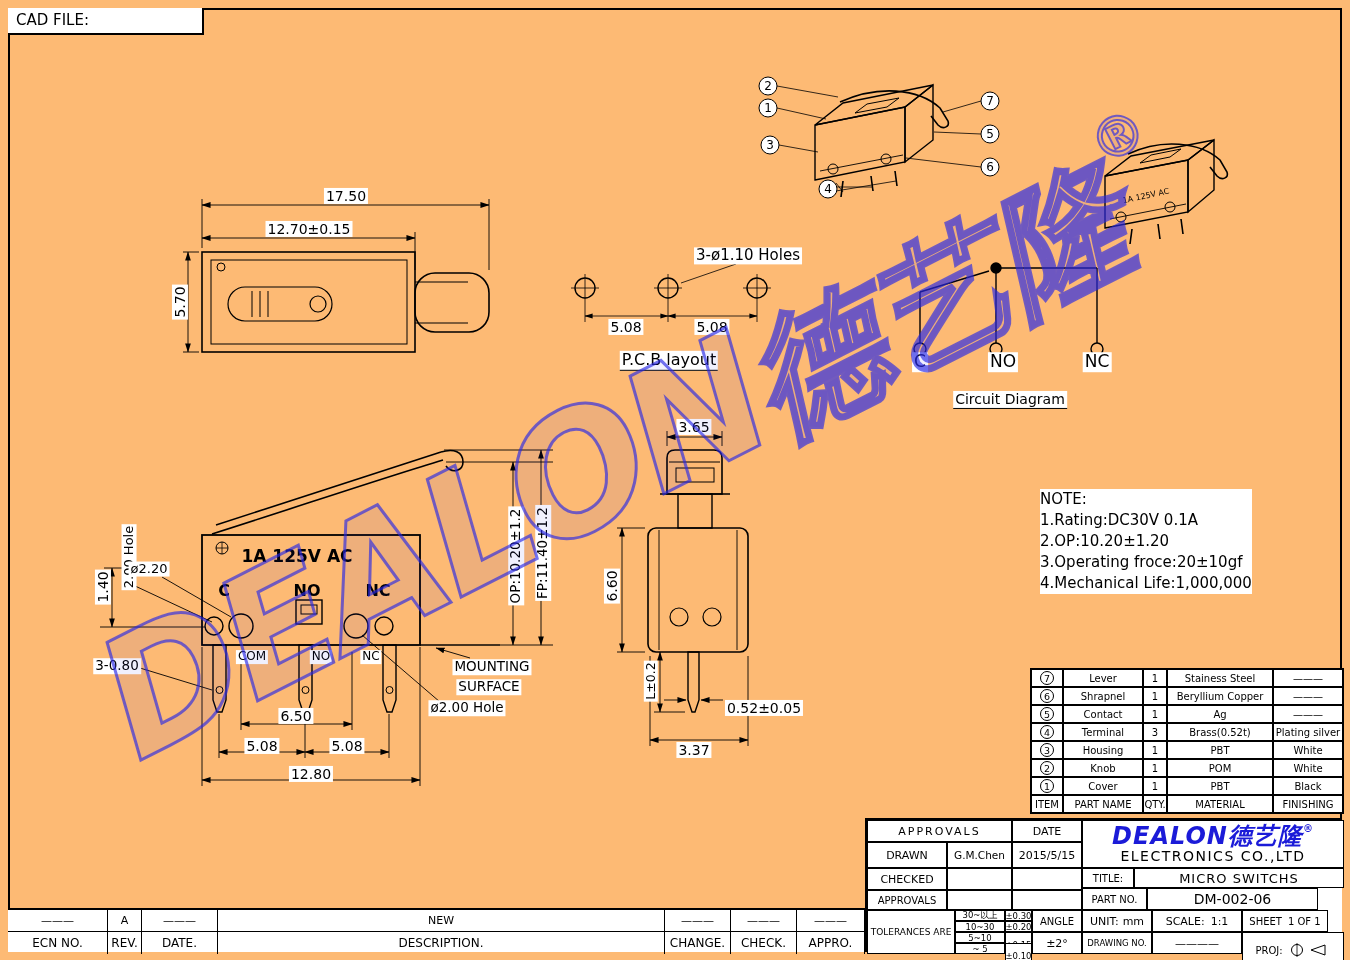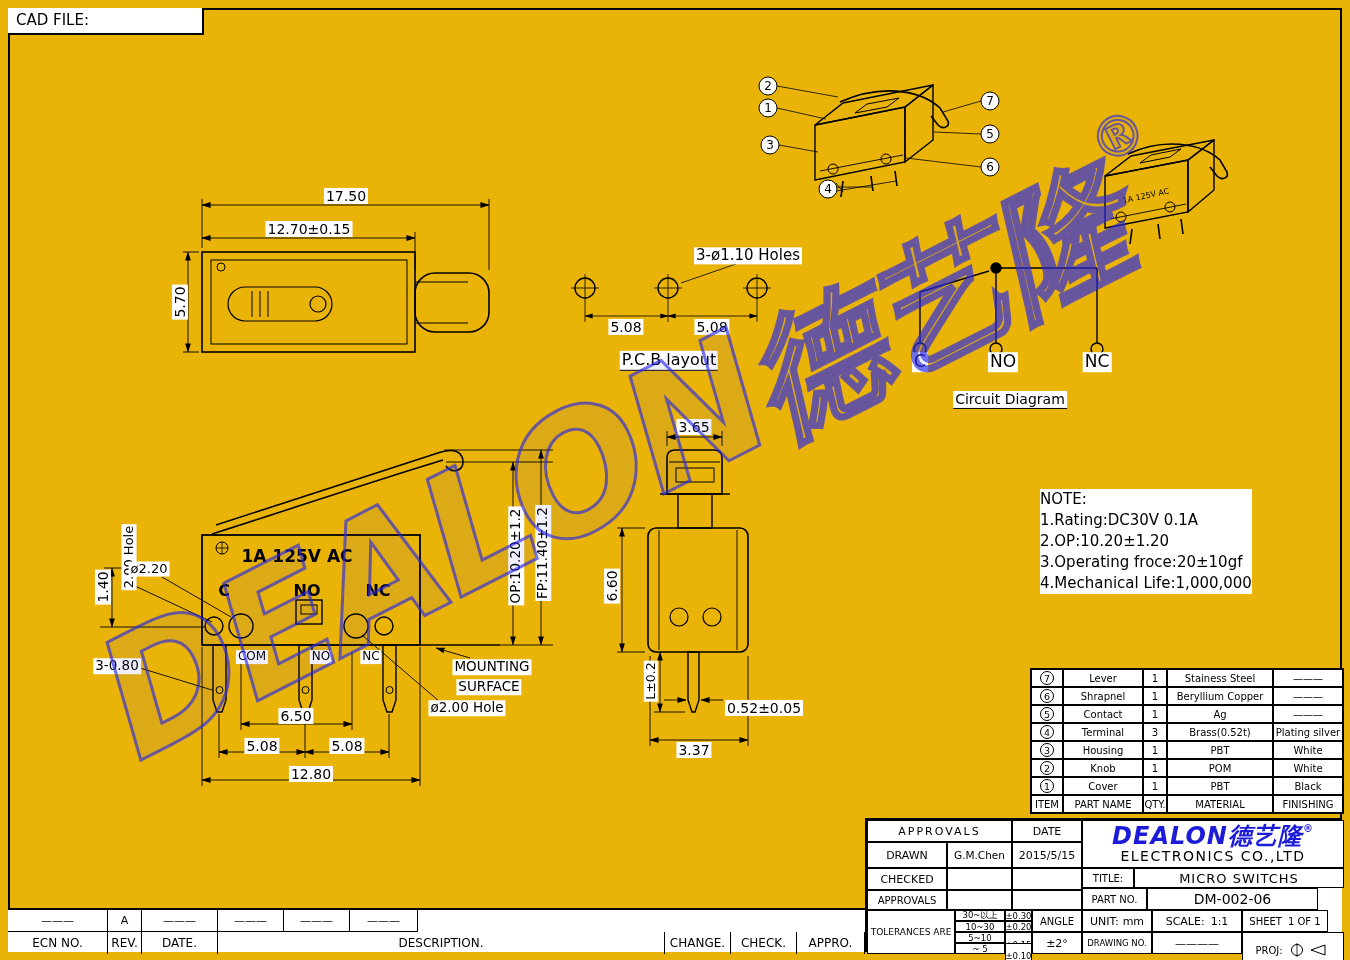--- a/index.html
+++ b/index.html
@@ -1,18 +1,18 @@
 <!DOCTYPE html>
 <html><head>
 <meta charset="utf-8">
 <style>
   * { margin:0; padding:0; box-sizing:border-box; }
   html,body { background:#e8e8e8; }
   body { font-family:"DejaVu Sans", sans-serif; color:#000; }
-  #sheet { position:relative; width:1350px; height:960px; background:#eab308; overflow:hidden; }
+  #sheet { position:relative; width:1350px; height:960px; background:#fdba74; overflow:hidden; }
   #frame { position:absolute; left:8px; top:8px; width:1334px; height:944px; border:2px solid #000; z-index:0; }
   #art { position:absolute; left:0; top:0; z-index:1; }
   #cadfile { position:absolute; left:8px; top:8px; width:196px; height:27px; border-right:2px solid #000; border-bottom:2px solid #000; font-size:15px; line-height:25px; padding-left:8px; z-index:3; background:#fff; }
   .lbl { position:absolute; transform:translate(-50%,-50%); font-size:14px; white-space:nowrap; background:#fff; padding:0 2px; z-index:3; line-height:1.15; }
   .rot { transform:translate(-50%,-50%) rotate(-90deg); }
   .nobg { background:transparent; }
   .b { font-weight:bold; }
   .ul { border-bottom:1.5px solid #000; padding-bottom:1px; }
   .balloon { position:absolute; width:19px; height:19px; border:1.5px solid #000; border-radius:50%; text-align:center; line-height:16px; font-size:12px; background:#fff; transform:translate(-50%,-50%); z-index:3; }
   #note { position:absolute; left:1040px; top:489px; z-index:3; font-size:15px; line-height:21px; background:#fff; }
@@ -411,20 +411,21 @@
         <path d="M24,8 L38,3 L38,13 Z" fill="none" stroke="#000"></path>
       </svg>
     </div>
   </div>
 
   <div id="revs">
     <div class="rrow rrow1">
       <div class="rcell" style="width:100px">———</div>
       <div class="rcell" style="width:34px">A</div>
       <div class="rcell" style="width:76px">———</div>
+      <div class="rcell" style="width:447px">NEW</div>
       <div class="rcell" style="width:66px">———</div>
       <div class="rcell" style="width:66px">———</div>
       <div class="rcell" style="width:68px">———</div>
     </div>
     <div class="rrow">
       <div class="rcell" style="width:100px">ECN NO.</div>
       <div class="rcell" style="width:34px">REV.</div>
       <div class="rcell" style="width:76px">DATE.</div>
       <div class="rcell" style="width:447px">DESCRIPTION.</div>
       <div class="rcell" style="width:66px">CHANGE.</div>

